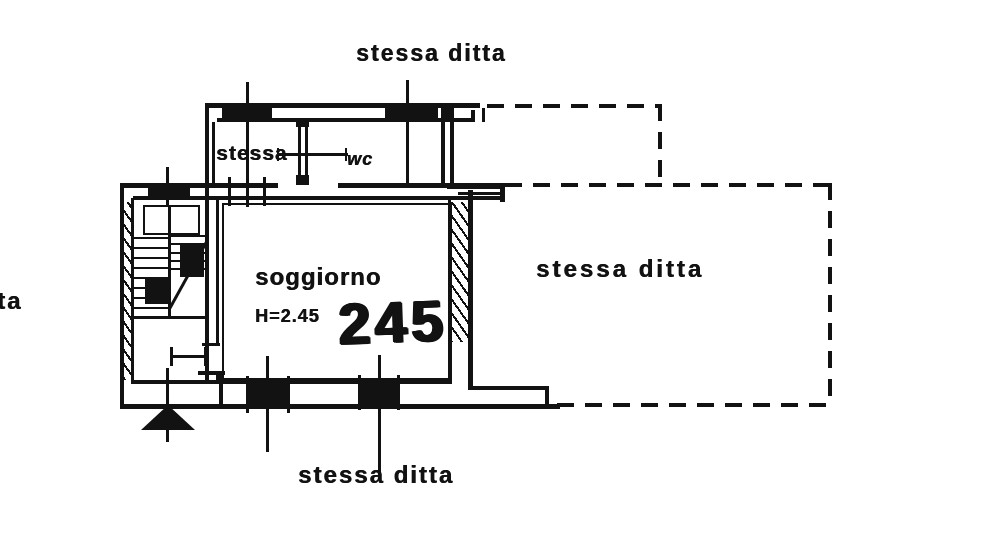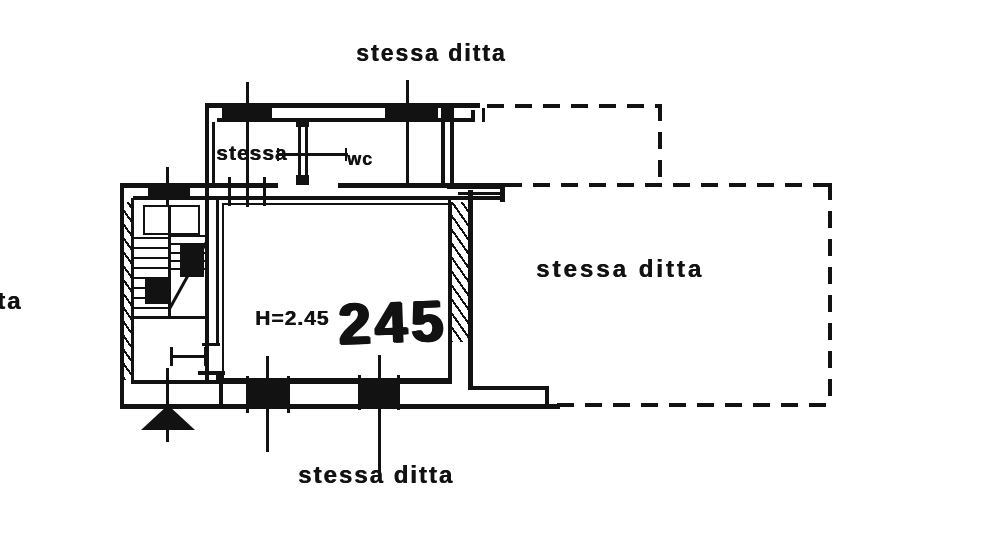--- a/index.html
+++ b/index.html
@@ -147,20 +147,21 @@
     <div class="ink" style="left:266px;top:356px;width:3px;height:96px;"></div>
     <div class="ink" style="left:378px;top:355px;width:3px;height:118px;"></div>
     <div class="ink" style="left:166px;top:167px;width:3px;height:38px;"></div>
     <div class="ink" style="left:278px;top:153px;width:70px;height:3px;"></div>
     <div class="ink" style="left:277px;top:148px;width:2px;height:13px;"></div>
     <div class="ink" style="left:345px;top:148px;width:2px;height:13px;"></div>
   </div>
 
   <div class="lbl" style="left:356px;top:40px;font-size:23px;">stessa ditta</div>
   <div class="lbl lbl-sm" style="left:216px;top:141px;font-size:21px;">stessa</div>
-  <div class="lbl lbl-sm" style="left:347px;top:149px;font-size:18px;">wc</div>
-  <div class="lbl lbl-sm" style="left:255px;top:306px;font-size:21px;">H=2.45</div>
+  <div class="lbl lbl-sm" style="left:347px;top:149px;font-size:18px;font-style:italic;">wc</div>
+  <div class="lbl lbl-sm" style="left:255px;top:263px;font-size:24px;">soggiorno</div>
+  <div class="lbl lbl-sm" style="left:255px;top:306px;font-size:18px;">H=2.45</div>
   <div class="hand" style="left:338px;top:288px;">245</div>
   <div class="lbl" style="left:536px;top:255px;font-size:24px;letter-spacing:3px;">stessa ditta</div>
   <div class="lbl" style="left:298px;top:461px;font-size:24px;">stessa ditta</div>
   <div class="lbl" style="left:-3px;top:287px;font-size:24px;">ta</div>
 
 </div>
 
 </body></html>

